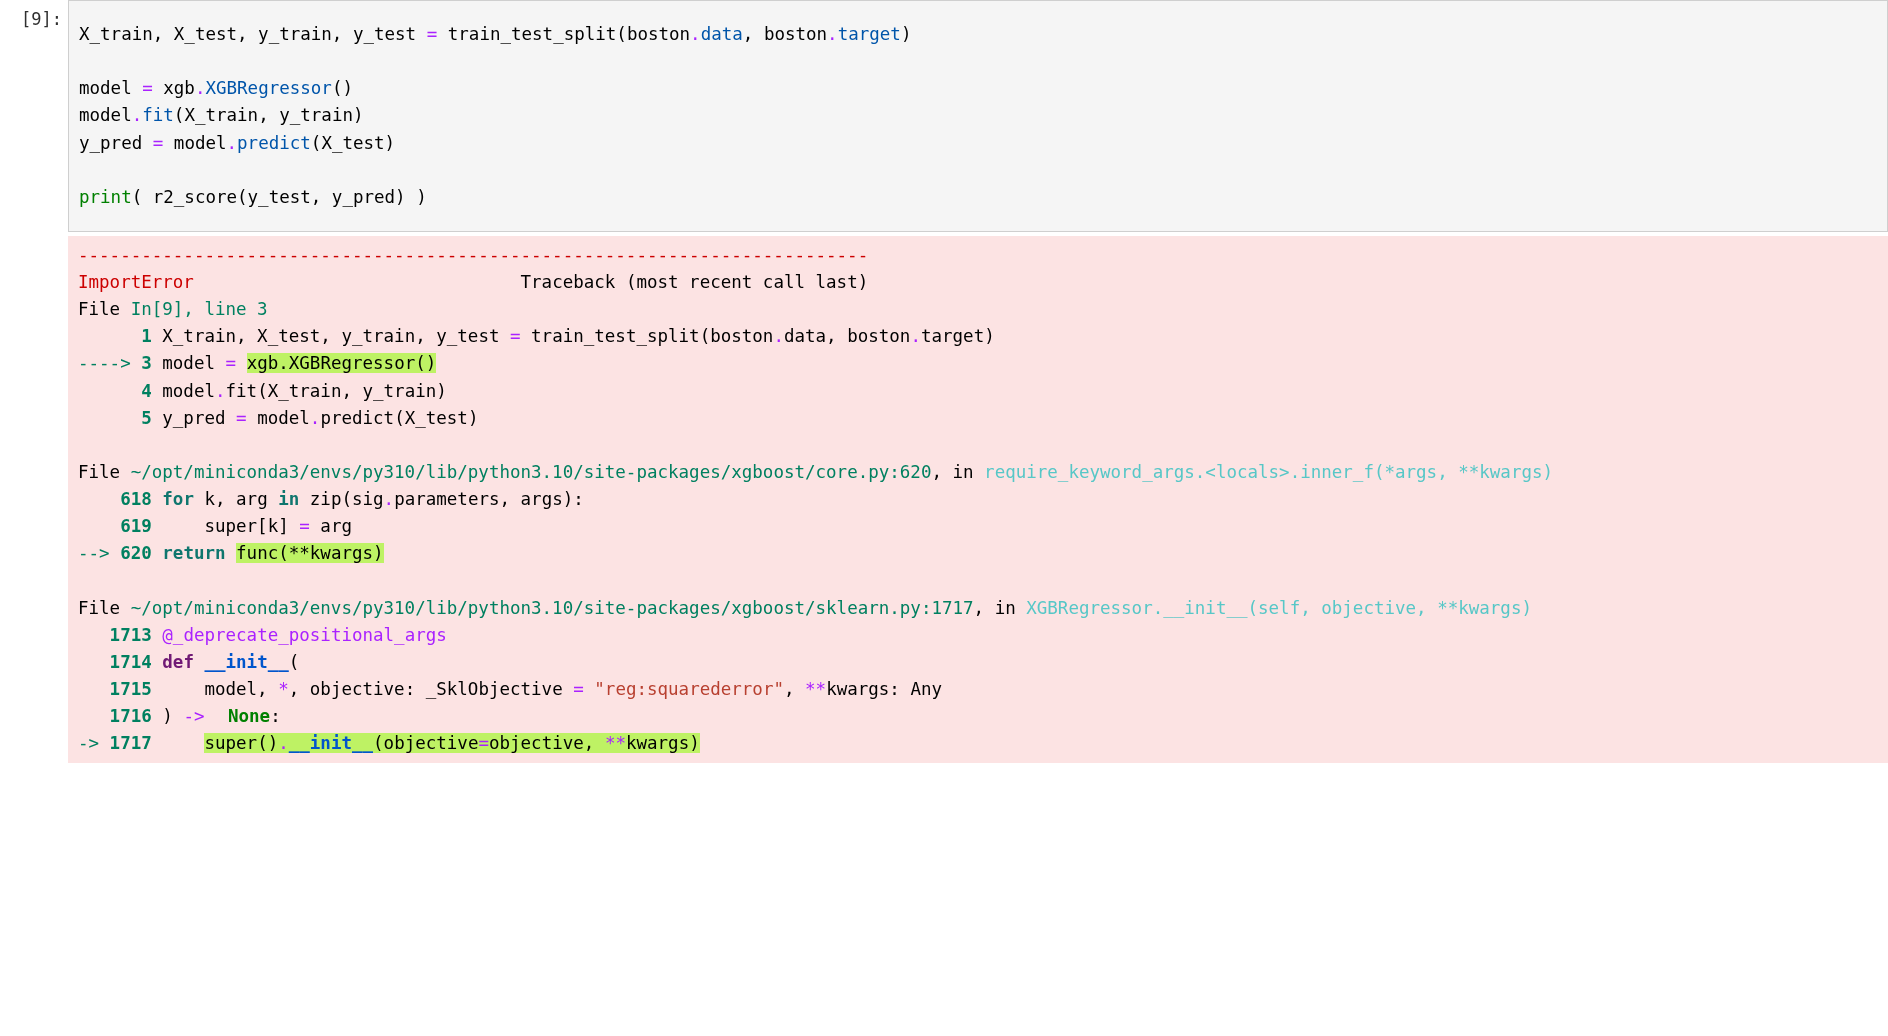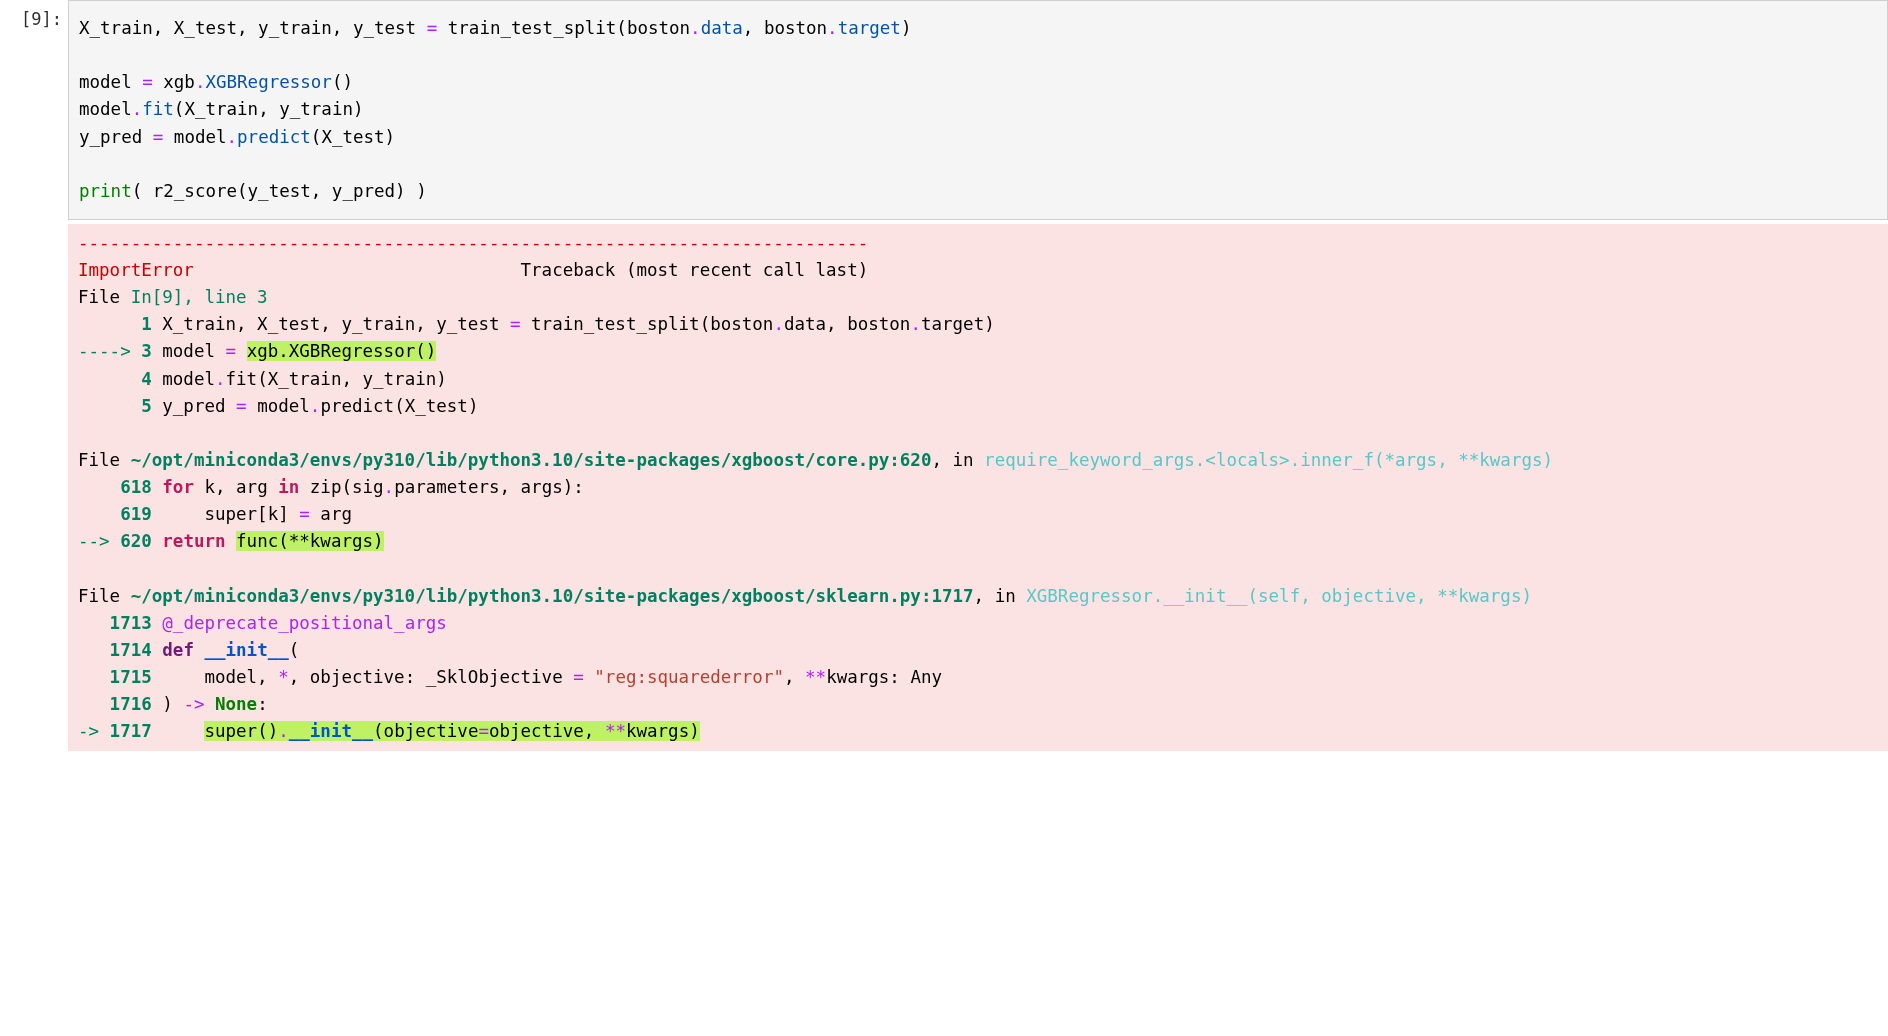--- a/index.html
+++ b/index.html
@@ -3,45 +3,45 @@
 <meta charset="utf-8">
 <style>
   html,body{margin:0;padding:0;background:#fff;}
   body{font-family:"SFMono-Regular",Menlo,Consolas,"DejaVu Sans Mono",monospace;
        font-size:17.5px;line-height:1.55;color:#000;}
   .cell{display:flex;align-items:flex-start;}
   .prompt{flex:0 0 62px;text-align:right;color:#303030;
           padding:6px 6px 0 0;user-select:none;font-size:17px;}
   .prompt-num{color:#303030;}
   .input-area{flex:1;background:#f5f5f5;border:1px solid #cfcfcf;
-              padding:14px 10px;white-space:pre;overflow-x:auto;}
+              padding:20px 10px;white-space:pre;overflow-x:auto;}
   .output-area{flex:1;background:#fce3e3;padding:6px 10px;
                white-space:pre;overflow-x:auto;color:#000;margin-top:4px;}
 
   
   .tok-id{color:#000;}
   .tok-op{color:#aa22ff;}
   .tok-func-blue{color:#0055aa;}   
   .tok-builtin{color:#008000;}
 
   
   .tb-dash{color:#cc0000;}
   .tb-exctype{color:#cc0000;}
   .tb-cell-green{color:#008060;}
-  .tb-file{color:#008060;font-weight:bold;}
+  .tb-file{color:#008060;}
   .tb-funcsig{color:#57c7c7;}      
   .tb-arrow{color:#008060;}
   .tb-lineno{font-weight:bold;color:#008060;}
-  .tb-kw{color:#be185d;font-weight:bold;}
+  .tb-kw{color:#0f766e;font-weight:bold;}
   .tb-hl{background:#bef264;}      
   .tb-decor{color:#aa22ff;}
   .tb-def{color:#701a75;font-weight:bold;}
   .tb-fname{color:#0055cc;font-weight:bold;}
   .tb-str{color:#b84030;}
-  .tb-none{color:#008000;font-weight:bold;}
+  .tb-none{color:#008000;font-weight:bold;margin-left:13px;}
 </style>
 </head>
 <body>
 
 <div class="cell">
   <div class="prompt"><span>[</span><span class="prompt-num">9</span><span>]:</span></div>
   <div class="input-area"><span class="tok-id">X_train, X_test, y_train, y_test </span><span class="tok-op">=</span><span class="tok-id"> train_test_split(boston</span><span class="tok-op">.</span><span class="tok-func-blue">data</span><span class="tok-id">, boston</span><span class="tok-op">.</span><span class="tok-func-blue">target</span><span class="tok-id">)</span>
 
 <span class="tok-id">model </span><span class="tok-op">=</span><span class="tok-id"> xgb</span><span class="tok-op">.</span><span class="tok-func-blue">XGBRegressor</span><span class="tok-id">()</span>
 <span class="tok-id">model</span><span class="tok-op">.</span><span class="tok-func-blue">fit</span><span class="tok-id">(X_train, y_train)</span>

